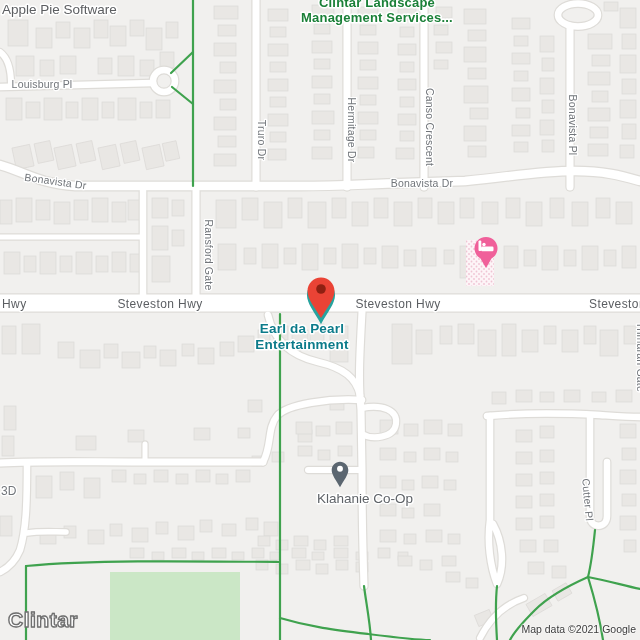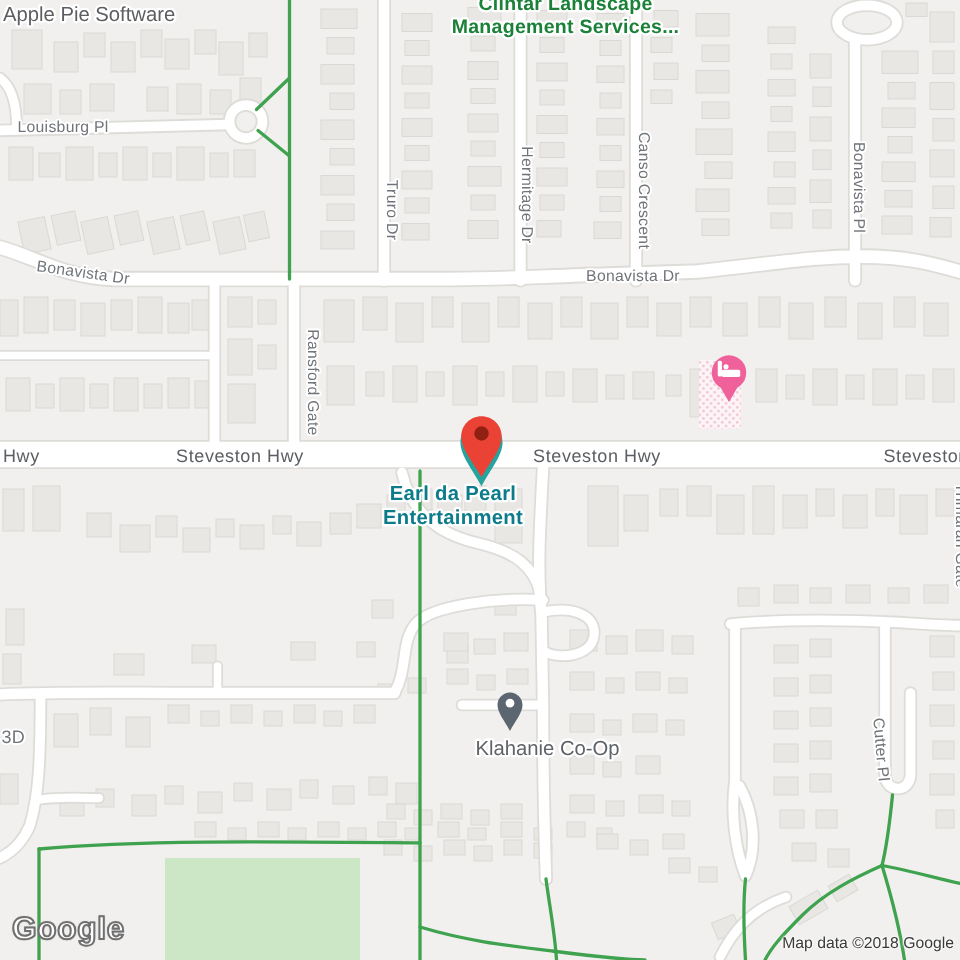--- a/index.html
+++ b/index.html
@@ -486,15 +486,15 @@
         <path d="M0,-13 C7.2,-13 13,-7.2 13,0 C13,8 6,16 0,27 C-6,16 -13,8 -13,0 C-13,-7.2 -7.2,-13 0,-13 Z" fill="#27a39e"></path>
       </g>
       <g transform="translate(321,291)">
         <path d="M0,-13.5 C7.5,-13.5 13.5,-7.5 13.5,0 C13.5,8.3 6.2,16.6 0,27 C-6.2,16.6 -13.5,8.3 -13.5,0 C-13.5,-7.5 -7.5,-13.5 0,-13.5 Z" fill="#ea4335"></path>
         <circle cx="0" cy="-2" r="4.8" fill="#8f2012"></circle>
       </g>
     </g>
   </g>
 </svg>
 
-<div class="google-logo">Google</div>
-<div class="attribution">Map data ©2018 Google</div>
+<div class="google-logo">Clintar</div>
+<div class="attribution">Map data ©2021 Google</div>
 </div>
 
 </body></html>

